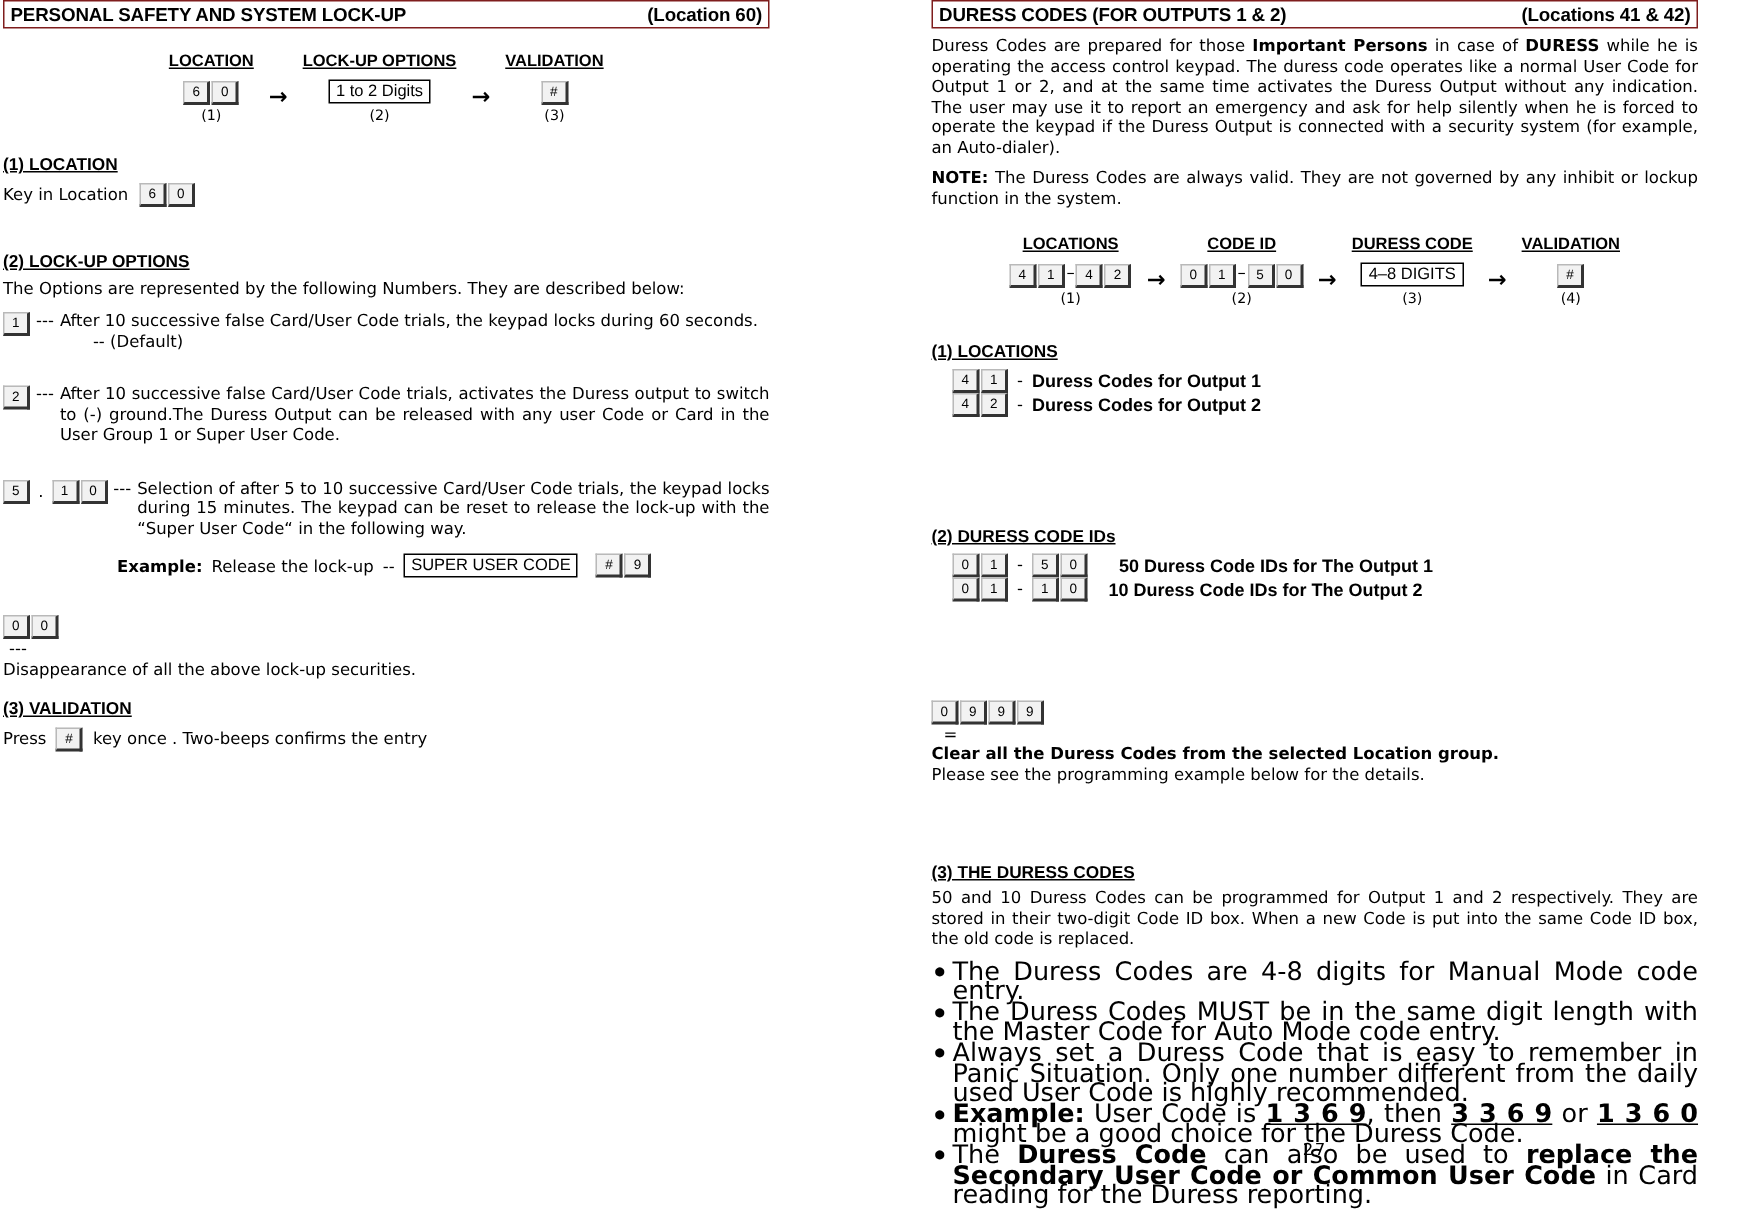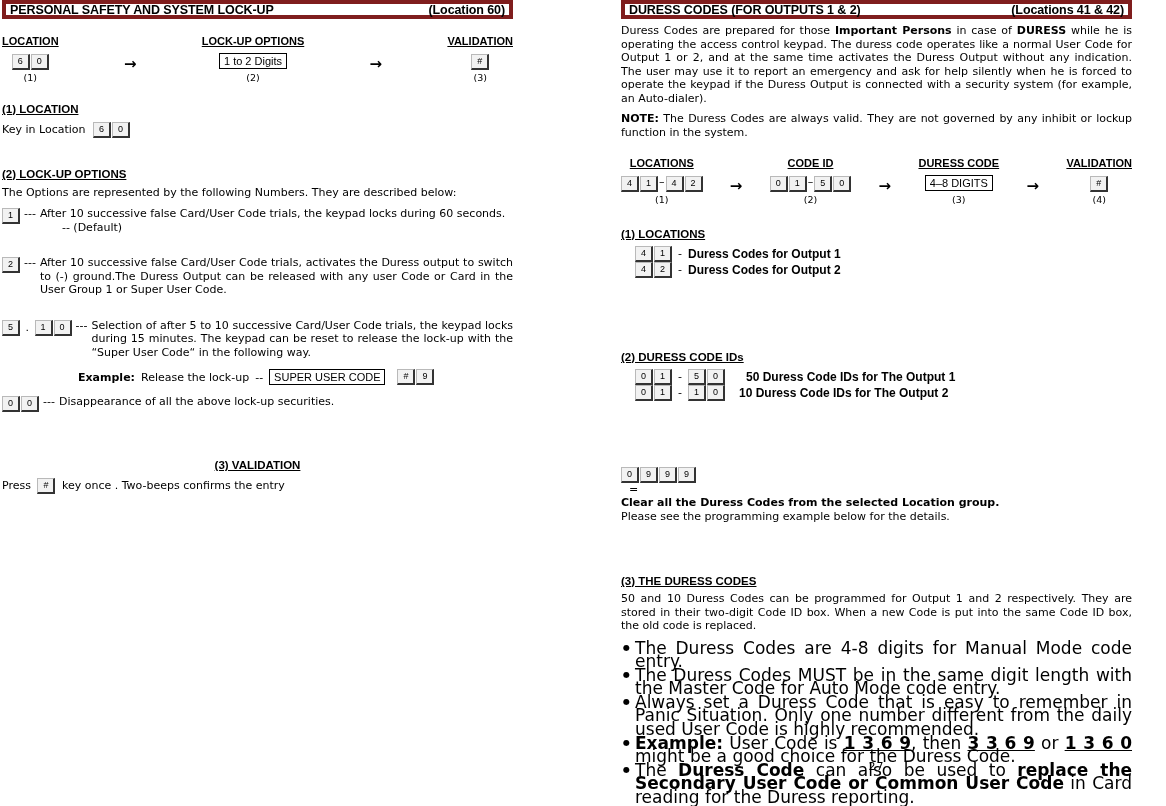--- a/index.html
+++ b/index.html
@@ -21,21 +21,21 @@
     position: absolute;
     top: 0;
     width: 511px;
     height: 806px;
   }
   .page-left  { left: 2px; }
   .page-right { left: 621px; }
 
   
   .section-header {
-    border: 4px solid #7f1d1d;
+    border: 1px solid #7f1d1d;
     height: 19px;
     display: flex;
     align-items: center;
     justify-content: space-between;
     padding: 0 4px;
     box-sizing: border-box;
     font-weight: bold;
     font-size: 12.5px;
     font-family: "Liberation Sans", sans-serif;
     letter-spacing: -0.1px;
@@ -90,21 +90,21 @@
     font-size: 15px;
     line-height: 1;
     font-weight: bold;
     vertical-align: middle;
   }
 
   
   .flow {
     display: flex;
     align-items: flex-start;
-    justify-content: space-between;
+    justify-content: center;
   }
   .flow-col {
     text-align: center;
   }
   .flow-title {
     font-weight: bold;
     font-size: 11px;
     font-family: "Liberation Sans", sans-serif;
     text-decoration: underline;
     white-space: nowrap;
@@ -273,27 +273,27 @@
   </div>
 
   <div style="margin-top:10px; padding-left:76px; font-size:11px; display:flex; align-items:center;">
     <b>Example:</b>
     <span style="padding-left:6px;">Release the lock-up</span>
     <span style="padding:0 6px;">--</span>
     <span class="boxtext" style="font-size:11px;">SUPER USER CODE</span>
     <span class="keygroup" style="margin-left:12px;"><span class="key">#</span><span class="key">9</span></span>
   </div>
 
-  <div class="opt-row" style="margin-top:10px;">
+  <div class="opt-row" style="margin-top:24px;flex-direction:column;">
     <div class="opt-key"><span class="keygroup"><span class="key">0</span><span class="key">0</span></span></div>
     <div class="opt-dots">---</div>
     <div class="opt-text" style="text-align:left;">Disappearance of all the above lock-up securities.</div>
   </div>
 
-  <div style="margin-top:42px;text-align:center;">
+  <div style="margin-top:8px;">
     <div class="sub-head">(3) VALIDATION</div>
   </div>
   <div class="para-left" style="margin-top:5px;">
     <span>Press</span>
     <span class="key" style="margin:0 3px;">#</span>
     <span>key once . Two-beeps confirms the entry</span>
   </div>
 
   <div class="page-number" style="top:840px;">34</div>
 </div>

